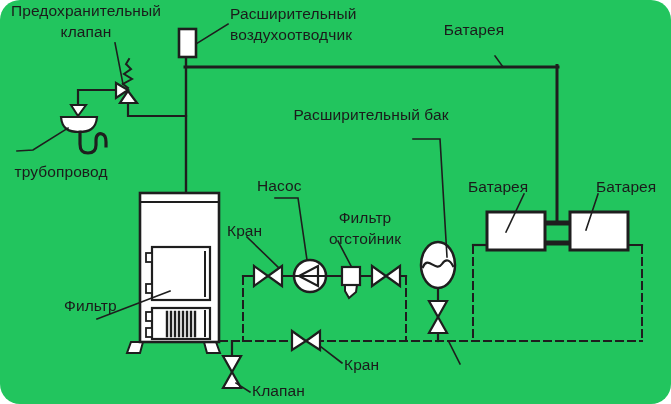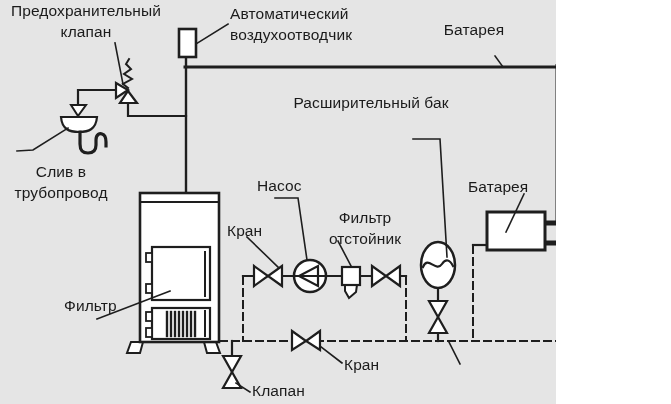--- a/index.html
+++ b/index.html
@@ -1,18 +1,18 @@
 <!DOCTYPE html>
 <html><head>
 <meta charset="utf-8">
 <style>
   html,body{margin:0;padding:0;background:#fff;}
   .stage{
-    position:relative;width:556px;height:404px;background:#e5e5e5;
-    font-family:"Liberation Sans", sans-serif;color:#1b1b1b;overflow:hidden;
+    position:relative;width:671px;height:404px;background:#22c55e;
+    font-family:"Liberation Sans", sans-serif;color:#1b1b1b;overflow:hidden;border-radius:20px;
   }
   .stage svg{position:absolute;left:0;top:0;}
   .lbl{
     position:absolute;font-size:15.5px;line-height:21px;white-space:nowrap;
     letter-spacing:0.1px;
   }
   .lbl.center{text-align:center;}
   .lbl span{display:block;}
 </style>
 </head>
@@ -155,29 +155,29 @@
       <polyline points="250,392 236,383"></polyline>
     </g>
   </svg>
 
   <div class="lbl center" style="left:0;top:2;width:172px">
     <span>Предохранительный</span>
     <span>клапан</span>
   </div>
 
   <div class="lbl" style="left:230px;top:3px">
-    <span>Автоматический</span>
+    <span>Расширительный</span>
     <span>воздухоотводчик</span>
   </div>
 
   <div class="lbl center" style="left:418px;top:19px;width:112px">
     <span>Батарея</span>
   </div>
 
-  <div class="lbl center" style="left:282px;top:92px;width:178px">
+  <div class="lbl center" style="left:282px;top:104px;width:178px">
     <span>Расширительный бак</span>
   </div>
 
   <div class="lbl" style="left:468px;top:176px">
     <span>Батарея</span>
   </div>
 
   <div class="lbl" style="left:596px;top:176px">
     <span>Батарея</span>
   </div>
@@ -197,21 +197,20 @@
 
   <div class="lbl" style="left:344px;top:354px">
     <span>Кран</span>
   </div>
 
   <div class="lbl" style="left:64px;top:295px">
     <span>Фильтр</span>
   </div>
 
   <div class="lbl center" style="left:4px;top:161px;width:114px">
-    <span>Слив в</span>
     <span>трубопровод</span>
   </div>
 
 
   <div class="lbl" style="left:252px;top:380px">
     <span>Клапан</span>
   </div>
 
 </div>
 

